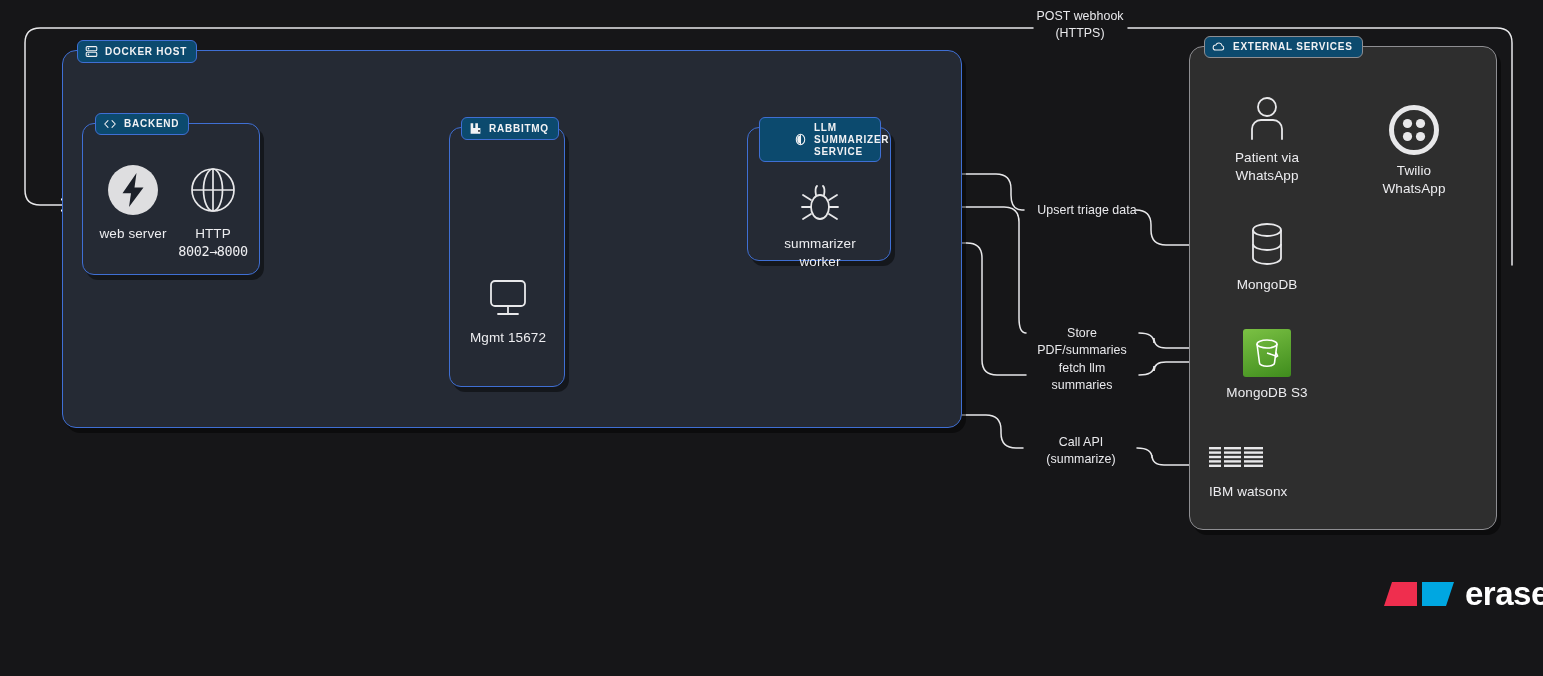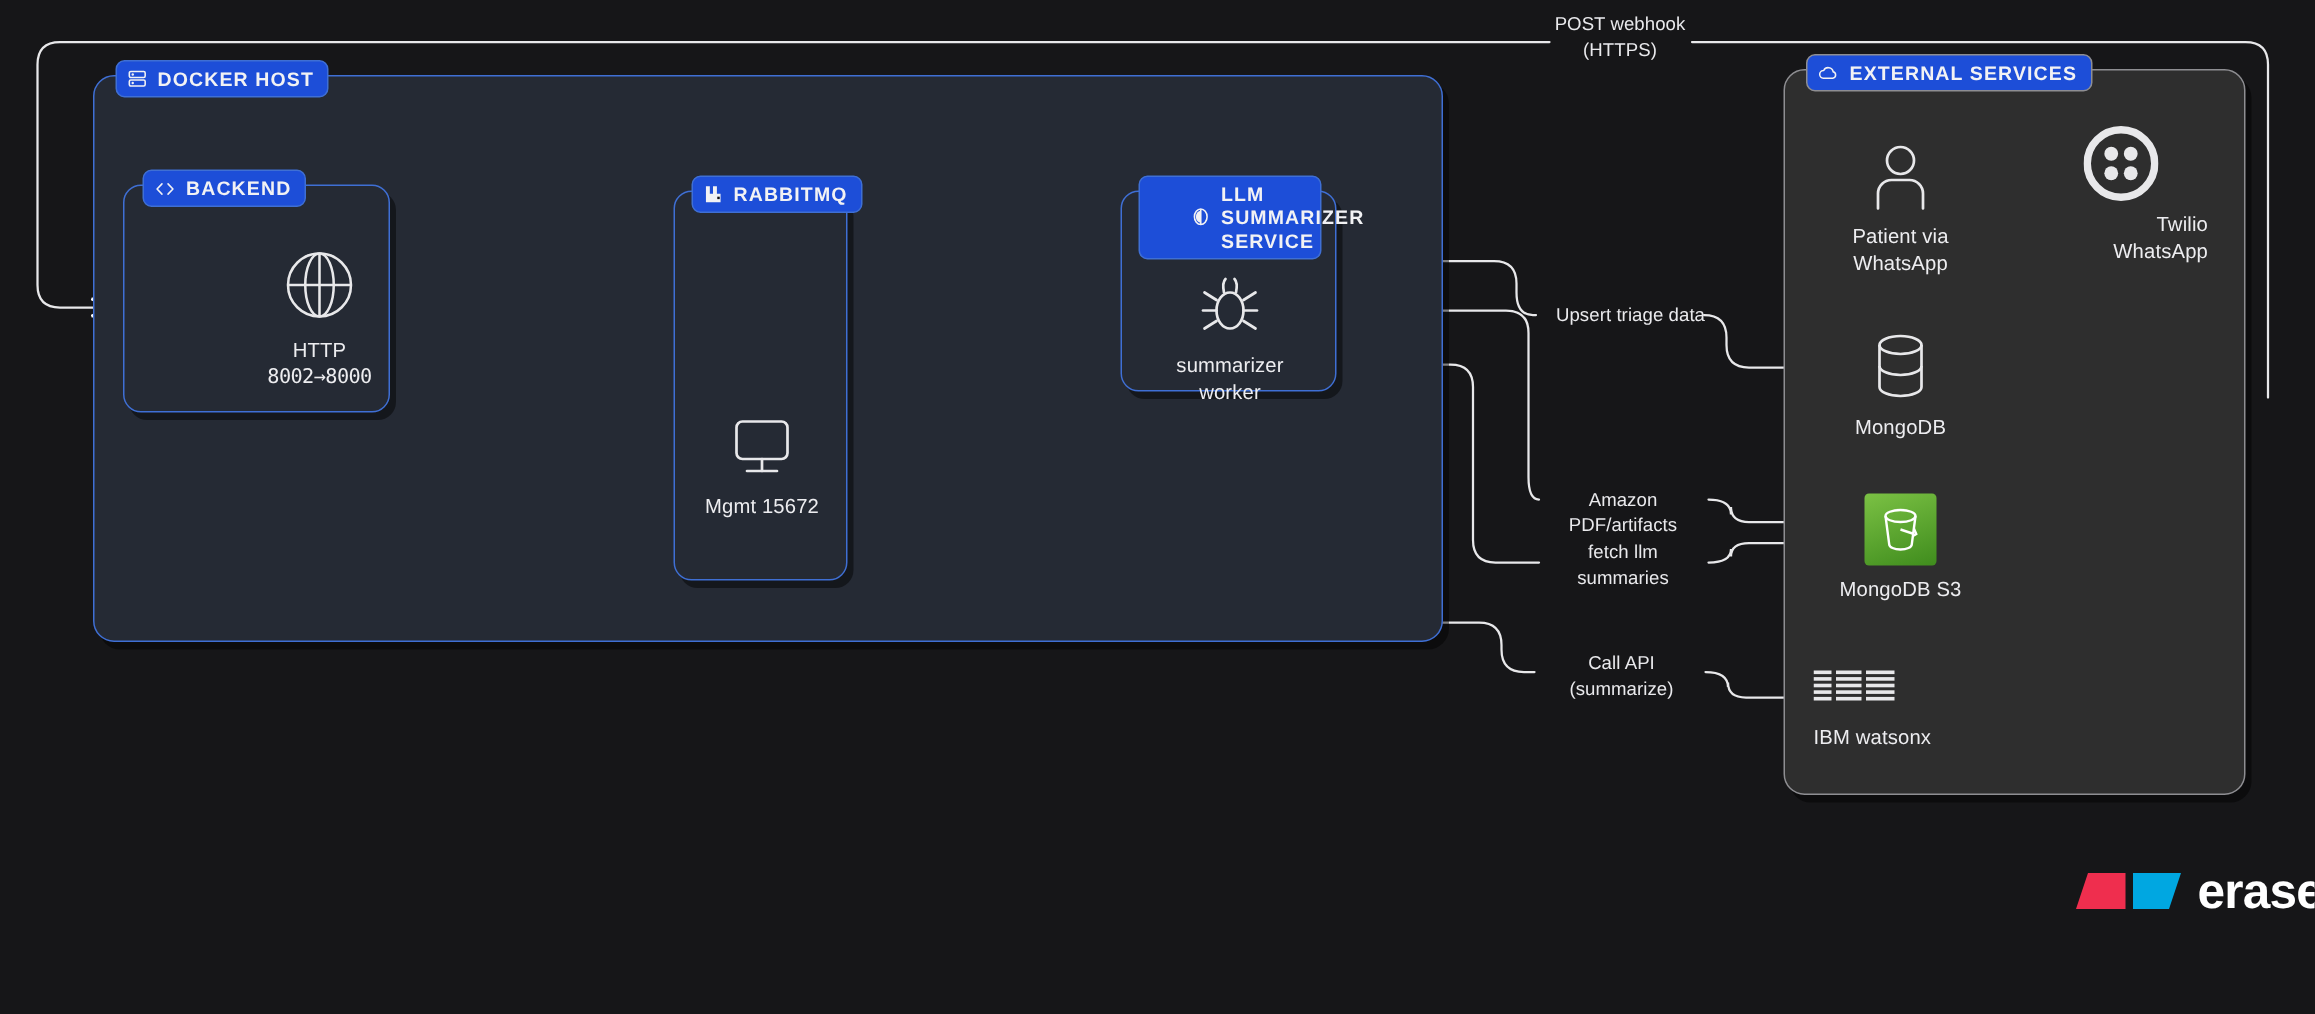--- a/index.html
+++ b/index.html
@@ -31,23 +31,23 @@
   .node {
     position: absolute; border-radius: 12px;
     border: 1.6px solid #3f6fd4; background: #252a34;
     box-shadow: 4px 5px 0 0 rgba(0,0,0,.45);
   }
 
   
   .badge {
     position: absolute; top: -0px; left: 14px;
     display: flex; align-items: center; gap: 7px;
-    background: #1d4ed8; border: 1.3px solid #3f6fd4;
+    background: #0c4a6e; border: 1.3px solid #3f6fd4;
     border-radius: 6px; padding: 4px 9px 4px 7px;
-    color: #f2f2f4; font-size: 13px; letter-spacing: .75px;
+    color: #f2f2f4; font-size: 10px; letter-spacing: .75px;
     font-weight: 700; line-height: 1.18; white-space: pre-line;
   }
   .badge.gray { border-color: #8e8e92; }
   .badge svg { display: block; flex: 0 0 auto; }
 
   
   .item { position: absolute; text-align: center; }
   .item .glyph { display: flex; align-items: center; justify-content: center; }
   .item .cap {
     color: #ededf0; font-size: 13.5px; line-height: 1.32; margin-top: 7px;
@@ -122,21 +122,21 @@
   <div class="elabel" style="left:1018px; top:8px; width:124px;">POST webhook
 (HTTPS)</div>
   <div class="elabel" style="left:305px;  top:99px; width:110px;">Observe (15672)</div>
   <div class="elabel" style="left:293px;  top:186px; width:125px;">Publish job (AMQP
 5672)</div>
   <div class="elabel" style="left:620px;  top:166px; width:90px;">Consume job
 (AMQP 5672)</div>
   <div class="elabel" style="left:620px;  top:218px; width:90px;">Consume job
 (AMQP 5672)</div>
   <div class="elabel" style="left:1028px; top:202px; width:118px;">Upsert triage data</div>
-  <div class="elabel" style="left:1023px; top:325px; width:118px;">Amazon PDF/artifacts</div>
+  <div class="elabel" style="left:1023px; top:325px; width:118px;">Store PDF/summaries</div>
   <div class="elabel" style="left:1036px; top:360px; width:92px;">fetch llm
 summaries</div>
   <div class="elabel" style="left:1034px; top:434px; width:94px;">Call API
 (summarize)</div>
   <div class="elabel" style="left:1311px; top:115px; width:74px;">message</div>
 
   <div class="group docker" style="left:62px; top:50px; width:900px; height:378px;">
     <div class="badge" style="top:-11px;">
       <svg width="13" height="13" viewBox="0 0 16 16">
         <rect x="1.5" y="2" width="13" height="5" rx="1.2" fill="none" stroke="#f2f2f4" stroke-width="1.3"></rect>
@@ -148,20 +148,29 @@
     </div>
 
     <div class="node" style="left:19px; top:72px; width:178px; height:152px;">
       <div class="badge" style="top:-11px; left:12px;">
         <svg width="14" height="12" viewBox="0 0 18 12">
           <path d="M6.4,1.6 L2.2,6 L6.4,10.4 M11.6,1.6 L15.8,6 L11.6,10.4" fill="none" stroke="#f2f2f4" stroke-width="1.35" stroke-linecap="round" stroke-linejoin="round"></path>
         </svg>
         <span>BACKEND</span>
       </div>
 
+      <div class="item" style="left:8px; top:38px; width:84px;">
+        <div class="glyph">
+          <svg width="56" height="56" viewBox="0 0 56 56">
+            <circle cx="28" cy="28" r="25" fill="#dedee0"></circle>
+            <path d="M31.5,11 L17.5,31.2 L26,31.2 L24,45 L38.5,25.5 L29.5,25.5 Z" fill="#1c2029"></path>
+          </svg>
+        </div>
+        <div class="cap">web server</div>
+      </div>
 
       <div class="item" style="left:88px; top:38px; width:84px;">
         <div class="glyph">
           <svg width="56" height="56" viewBox="0 0 56 56" fill="none" stroke="#e8e8ea" stroke-width="1.7">
             <circle cx="28" cy="28" r="21"></circle>
             <ellipse cx="28" cy="28" rx="9.5" ry="21"></ellipse>
             <line x1="7" y1="28" x2="49" y2="28"></line>
             <line x1="28" y1="7" x2="28" y2="49"></line>
           </svg>
         </div>
@@ -237,21 +246,21 @@
       <div class="glyph">
         <svg width="46" height="48" viewBox="0 0 46 48" fill="none" stroke="#e8e8ea" stroke-width="1.8" stroke-linecap="round">
           <circle cx="23" cy="13" r="9"></circle>
           <path d="M8,45 L8,35 a9,9 0 0 1 9,-9 h12 a9,9 0 0 1 9,9 L38,45"></path>
         </svg>
       </div>
       <div class="cap">Patient via
 WhatsApp</div>
     </div>
 
-    <div class="item" style="left:166px; top:37px; width:116px;text-align:right;">
+    <div class="item" style="left:166px; top:58px; width:116px;">
       <div class="glyph">
         <svg width="50" height="50" viewBox="0 0 50 50">
           <circle cx="25" cy="25" r="22.5" fill="none" stroke="#e8e8ea" stroke-width="5"></circle>
           <circle cx="18.5" cy="18.5" r="4.6" fill="#e8e8ea"></circle>
           <circle cx="31.5" cy="18.5" r="4.6" fill="#e8e8ea"></circle>
           <circle cx="18.5" cy="31.5" r="4.6" fill="#e8e8ea"></circle>
           <circle cx="31.5" cy="31.5" r="4.6" fill="#e8e8ea"></circle>
         </svg>
       </div>
       <div class="cap">Twilio

